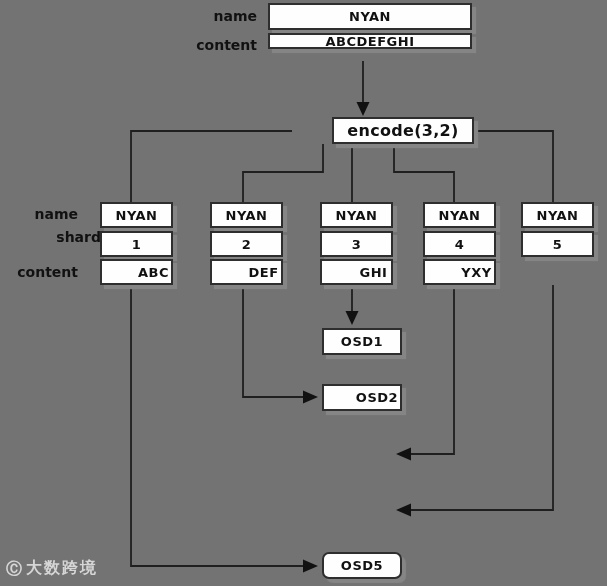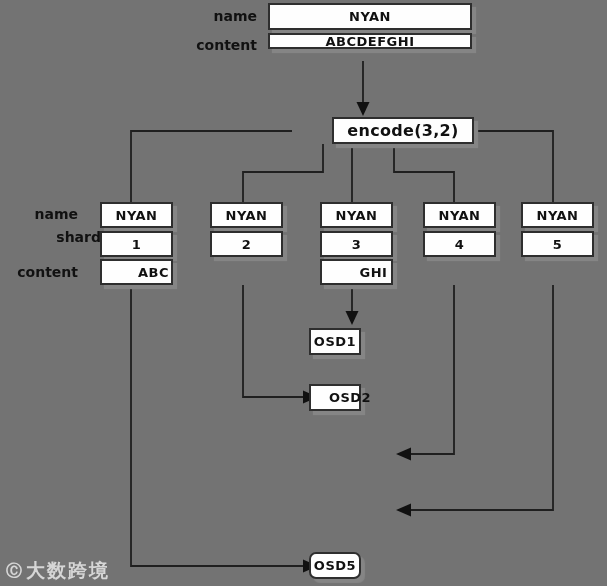--- a/index.html
+++ b/index.html
@@ -54,38 +54,38 @@
   .col .cell { position: absolute; left: 0; width: 73px; height: 26px; }
   .col .r0 { top: 0; }
   .col .r1 { top: 29px; }
   .col .r2 { top: 57px; padding-left: 34px; }
   .col-1 { left: 100px; }
   .col-2 { left: 210px; }
   .col-3 { left: 320px; }
   .col-4 { left: 423px; }
   .col-5 { left: 521px; }
   
-  .osd { left: 309px; width: 52px; height: 27px; }
+  .osd { left: 322px; width: 80px; height: 27px; }
   .osd-1 { top: 328px; }
   .osd-2 { top: 384px; padding-left: 30px; }
   .osd-3 { top: 440px; }
   .osd-4 { top: 496px; }
   .osd-5 { top: 552px; border-radius: 7px; }
   
   .watermark {
     position: absolute;
     left: 6px; top: 558px;
     display: flex;
     align-items: center;
     gap: 4px;
     color: #d6d6d6;
     font-weight: bold;
   }
   .watermark .wm-logo { font-size: 16px; line-height: 1; }
-  .watermark .wm-text { font-size: 19px; letter-spacing: 2px; }
+  .watermark .wm-text { font-size: 16px; letter-spacing: 2px; }
 </style>
 </head>
 <body>
 
 <div class="stage">
 
   <svg class="wiring" viewBox="0 0 607 586" xmlns="http://www.w3.org/2000/svg">
     <g stroke="#1f1f1f" stroke-width="1.8" fill="none">
 
       <path d="M363 61 V103"></path>
@@ -132,29 +132,31 @@
   <div class="lbl row-lbl-content">content</div>
 
   <div class="col col-1">
     <div class="box cell r0">NYAN</div>
     <div class="box cell r1">1</div>
     <div class="box cell r2">ABC</div>
   </div>
   <div class="col col-2">
     <div class="box cell r0">NYAN</div>
     <div class="box cell r1">2</div>
+    <div class="box cell r2">DEF</div>
   </div>
   <div class="col col-3">
     <div class="box cell r0">NYAN</div>
     <div class="box cell r1">3</div>
     <div class="box cell r2">GHI</div>
   </div>
   <div class="col col-4">
     <div class="box cell r0">NYAN</div>
     <div class="box cell r1">4</div>
+    <div class="box cell r2">YXY</div>
   </div>
   <div class="col col-5">
     <div class="box cell r0">NYAN</div>
     <div class="box cell r1">5</div>
   </div>
 
   <div class="box osd osd-1">OSD1</div>
   <div class="box osd osd-2">OSD2</div>
   <div class="box osd osd-5">OSD5</div>
 

